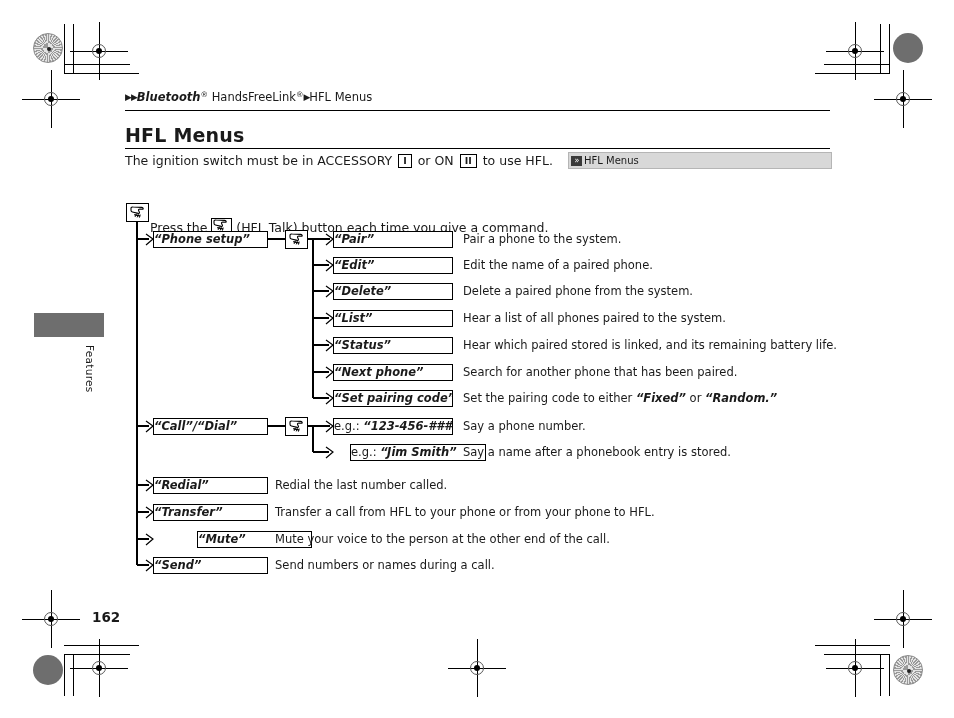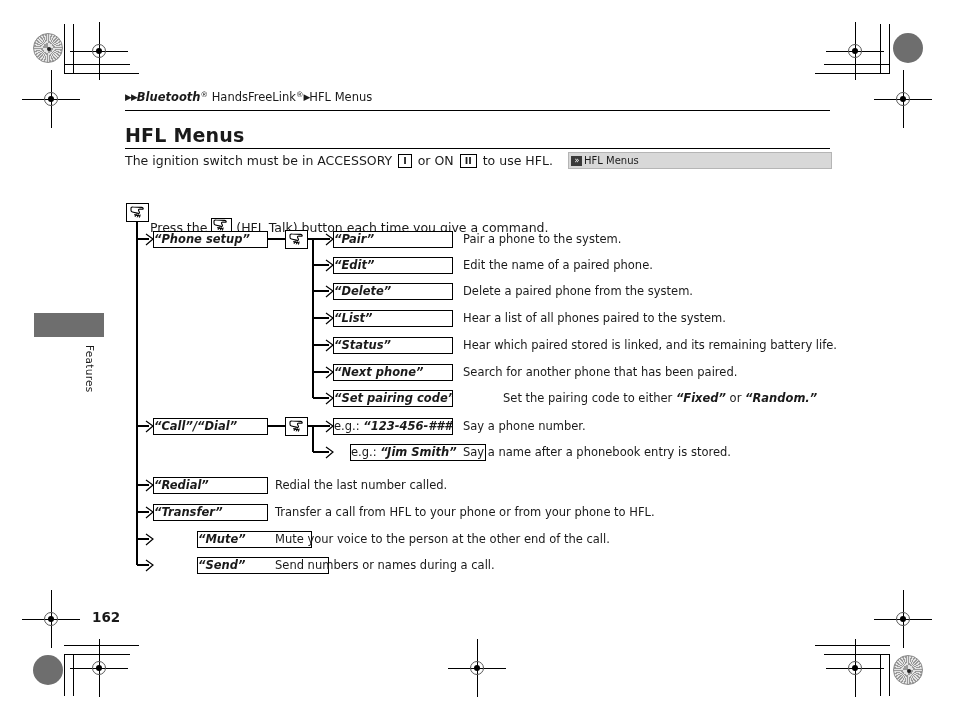--- a/index.html
+++ b/index.html
@@ -286,21 +286,21 @@
 
 <div class="node" style="left:153px;top:477px;width:115px;">“Redial”</div>
 <div class="desc" style="left:275px;top:478px;">Redial the last number called.</div>
 
 <div class="node" style="left:153px;top:504px;width:115px;">“Transfer”</div>
 <div class="desc" style="left:275px;top:505px;">Transfer a call from HFL to your phone or from your phone to HFL.</div>
 
 <div class="node" style="left:153px;top:531px;width:115px;margin-left:44px;">“Mute”</div>
 <div class="desc" style="left:275px;top:532px;">Mute your voice to the person at the other end of the call.</div>
 
-<div class="node" style="left:153px;top:557px;width:132px;margin-left:44px;">“Send”</div>
+<div class="node" style="left:153px;top:557px;width:115px;">“Send”</div>
 <div class="desc" style="left:275px;top:558px;">Send numbers or names during a call.</div>
 
 <div class="node" style="left:333px;top:231px;width:120px;">“Pair”</div>
 <div class="desc" style="left:463px;top:232px;">Pair a phone to the system.</div>
 
 <div class="node" style="left:333px;top:257px;width:120px;">“Edit”</div>
 <div class="desc" style="left:463px;top:258px;">Edit the name of a paired phone.</div>
 
 <div class="node" style="left:333px;top:283px;width:120px;">“Delete”</div>
 <div class="desc" style="left:463px;top:284px;">Delete a paired phone from the system.</div>
@@ -308,19 +308,19 @@
 <div class="node" style="left:333px;top:310px;width:120px;">“List”</div>
 <div class="desc" style="left:463px;top:311px;">Hear a list of all phones paired to the system.</div>
 
 <div class="node" style="left:333px;top:337px;width:120px;">“Status”</div>
 <div class="desc" style="left:463px;top:338px;">Hear which paired stored is linked, and its remaining battery life.</div>
 
 <div class="node" style="left:333px;top:364px;width:120px;">“Next phone”</div>
 <div class="desc" style="left:463px;top:365px;">Search for another phone that has been paired.</div>
 
 <div class="node" style="left:333px;top:390px;width:120px;">“Set pairing code”</div>
-<div class="desc" style="left:463px;top:391px;margin-left:40px;"><span>Set the pairing code to either </span><i>“Fixed”</i><span> or </span><i>“Random.”</i></div>
+<div class="desc" style="left:463px;top:391px;"><span>Set the pairing code to either </span><i>“Fixed”</i><span> or </span><i>“Random.”</i></div>
 
 <div class="node plain" style="left:333px;top:418px;width:120px;"><span>e.g.: </span><span class="q">“123-456-####”</span></div>
 <div class="desc" style="left:463px;top:419px;">Say a phone number.</div>
 
 <div class="node plain" style="left:350px;top:444px;width:136px;"><span>e.g.: </span><span class="q">“Jim Smith”</span></div>
 <div class="desc" style="left:463px;top:445px;">Say a name after a phonebook entry is stored.</div>
 
 </body></html>

